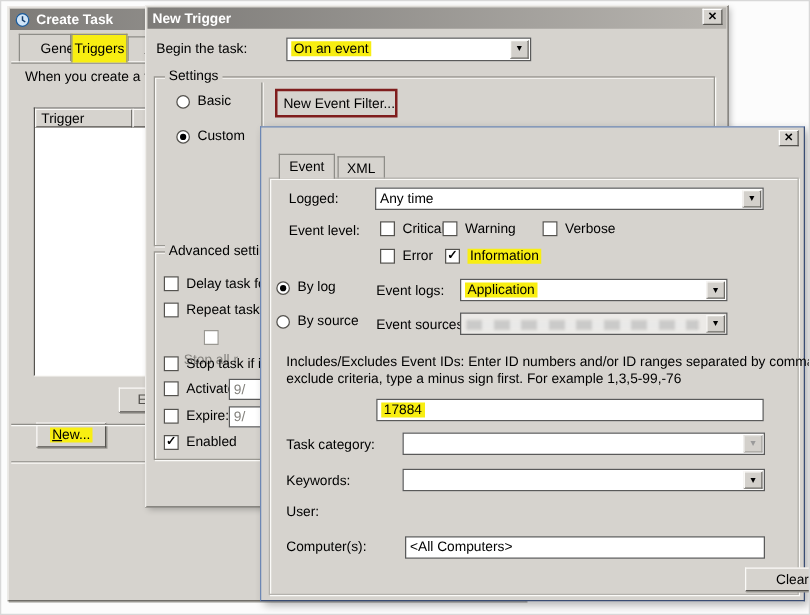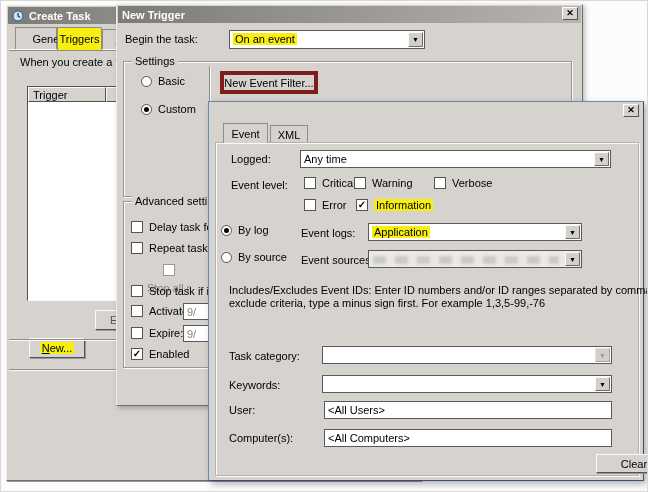--- a/index.html
+++ b/index.html
@@ -13,21 +13,21 @@
        box-shadow:1px 1px 0 #9a9892;}
   .tbar{position:absolute;left:1px;right:1px;top:1px;height:17px;display:flex;align-items:center;
         padding:0 4px;color:#fff;font-weight:bold;font-size:11px;white-space:nowrap;overflow:hidden;}
   .tbar-gray{background:linear-gradient(90deg,#7d7b78,#b8b5b0);}
   .tbar-blue{background:linear-gradient(90deg,#17357d 0%,#2e57a6 35%,#7fa5dd 70%,#bdd4f2 100%);}
   .xbtn{position:absolute;top:2px;width:16px;height:13px;background:#d6d3ce;border:1px solid;
         border-color:#fff #55534f #55534f #fff;color:#000;font-size:9px;font-weight:bold;line-height:11px;
         text-align:center;cursor:default;}
   .btn{position:absolute;background:#d6d3ce;border:1px solid;border-color:#fbfaf8 #55534f #55534f #fbfaf8;
        box-shadow:1px 1px 0 #9a9892;display:flex;align-items:center;justify-content:center;white-space:nowrap;}
-  .btn-default{border:4px solid #7f1d1d;box-shadow:none;}
+  .btn-default{border:2px solid #7f1d1d;box-shadow:none;justify-content:flex-end;}
   .group{position:absolute;border:1px solid #9a9892;box-shadow:inset 1px 1px 0 #fbfaf8,1px 1px 0 #fbfaf8;}
   .legend{position:absolute;top:-7px;left:8px;background:#d6d3ce;padding:0 3px;white-space:nowrap;}
   .hsep{position:absolute;height:2px;border-top:1px solid #8e8d88;border-bottom:1px solid #fbfaf8;}
   .lbl{position:absolute;white-space:nowrap;}
   .hl{background:#f8ee12;padding:0 2px;}
 
   
   .field{position:absolute;background:#fff;border:1px solid #5a5a5a;overflow:hidden;white-space:nowrap;}
   .field .txt{position:absolute;left:3px;top:2px;}
   .combo-arrow{position:absolute;right:1px;top:1px;bottom:1px;width:15px;background:#d3d0cb;
@@ -230,35 +230,35 @@
     </div>
     <span class="lbl" style="left:92px;top:152px;">Event sources:</span>
     <div class="field gray" style="left:159px;top:148px;width:214px;height:18px;">
       <span class="smudge"></span>
       <span class="combo-arrow">▼</span>
     </div>
 
     <span class="lbl" style="left:20px;top:182px;">Includes/Excludes Event IDs: Enter ID numbers and/or ID ranges separated by commas. To</span>
     <span class="lbl" style="left:20px;top:195px;">exclude criteria, type a minus sign first. For example 1,3,5-99,-76</span>
 
+    <div class="field" style="left:92px;top:217px;width:310px;height:18px;">
+      <span class="txt hl">17884</span>
+    </div>
 
     <span class="lbl" style="left:20px;top:248px;">Task category:</span>
     <div class="field" style="left:113px;top:244px;width:290px;height:18px;">
       <span class="combo-arrow dis">▼</span>
     </div>
 
     <span class="lbl" style="left:20px;top:277px;">Keywords:</span>
     <div class="field" style="left:113px;top:273px;width:290px;height:18px;">
       <span class="combo-arrow">▼</span>
     </div>
 
     <span class="lbl" style="left:20px;top:302px;">User:</span>
-    <div class="field" style="left:115px;top:299px;width:288px;height:18px;">
-      <span class="txt">&lt;All Users&gt;</span>
-    </div>
 
     <span class="lbl" style="left:20px;top:330px;">Computer(s):</span>
     <div class="field" style="left:115px;top:327px;width:288px;height:18px;">
       <span class="txt">&lt;All Computers&gt;</span>
     </div>
 
     <div class="btn" style="left:343px;top:352px;width:76px;height:19px;margin-left:44px;">
       <span>Clear</span>
     </div>
   </div>

